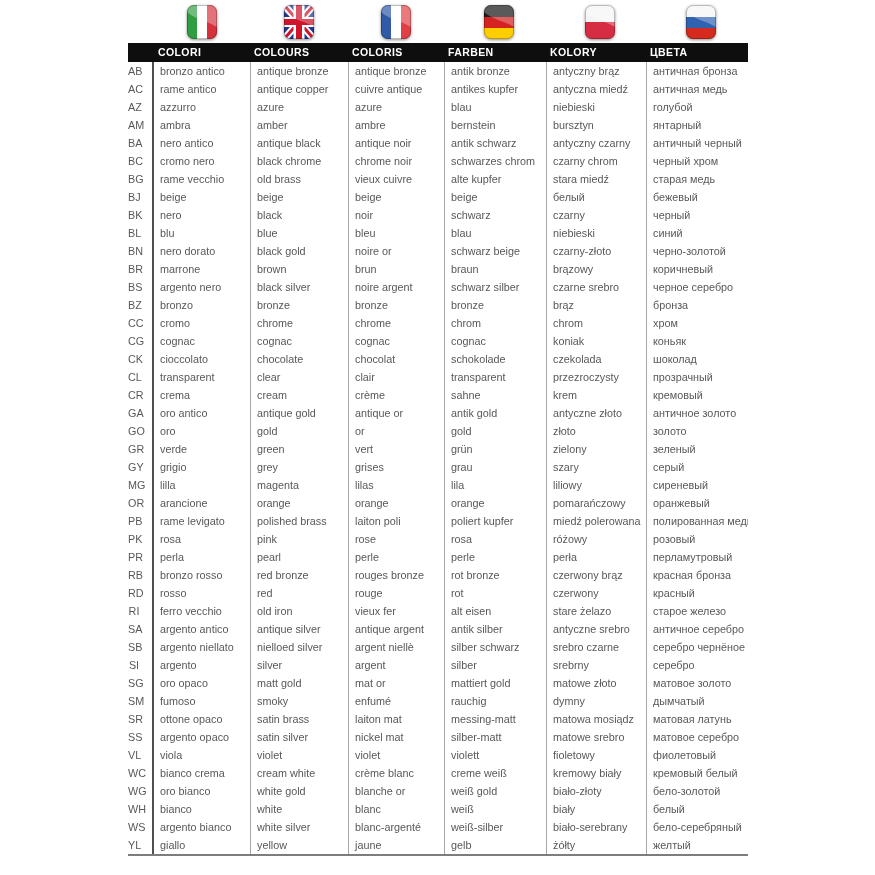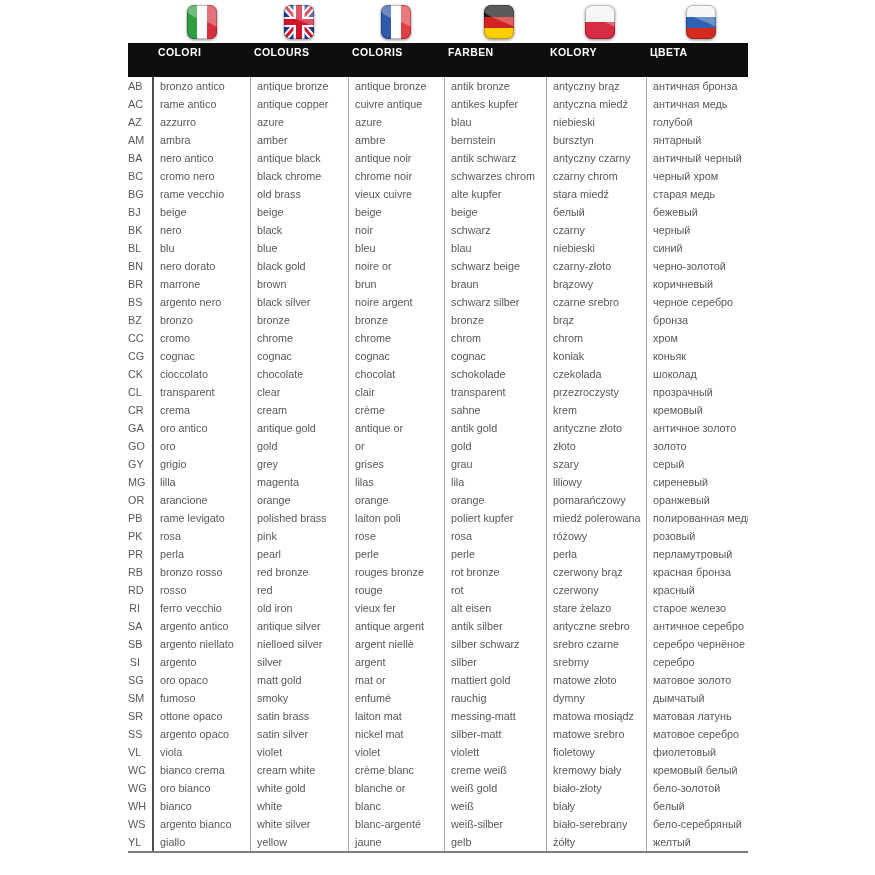--- a/index.html
+++ b/index.html
@@ -19,21 +19,21 @@
   .flag-pos-2 { left: 253px; }
   .flag-pos-3 { left: 356px; }
   .flag-pos-4 { left: 457px; }
   .flag-pos-5 { left: 558px; }
 
   
   .header-bar {
     display: grid;
     grid-template-columns: 26px 96px 98px 96px 102px 100px 102px;
     background: #0e0e0e;
-    height: 34px;
+    height: 19px;
     line-height: 19px;
   }
   .header-cell {
     color: #ffffff;
     font-size: 10.5px;
     font-weight: bold;
     letter-spacing: .4px;
     padding-left: 4px;
     white-space: nowrap;
     overflow: hidden;
@@ -48,21 +48,21 @@
     line-height: 18px;
   }
   .cell {
     font-size: 10.8px;
     color: #58585b;
     white-space: nowrap;
     overflow: hidden;
     padding-left: 6px;
   }
   .cell-code {
-    text-align: right;
+    text-align: center;
     padding-left: 0;
     padding-right: 12px;
     border-right: 2px solid #4f4f4f;
     font-size: 10.8px;
   }
   .cell-en, .cell-fr, .cell-de, .cell-pl, .cell-ru { border-left: 1px solid #a6a6a6; }
 </style>
 </head>
 <body>
 
@@ -365,20 +365,29 @@
         <div class="row">
           <div class="cell cell-code">GO</div>
           <div class="cell cell-it">oro</div>
           <div class="cell cell-en">gold</div>
           <div class="cell cell-fr">or</div>
           <div class="cell cell-de">gold</div>
           <div class="cell cell-pl">złoto</div>
           <div class="cell cell-ru">золото</div>
         </div>
         <div class="row">
+          <div class="cell cell-code">GR</div>
+          <div class="cell cell-it">verde</div>
+          <div class="cell cell-en">green</div>
+          <div class="cell cell-fr">vert</div>
+          <div class="cell cell-de">grün</div>
+          <div class="cell cell-pl">zielony</div>
+          <div class="cell cell-ru">зеленый</div>
+        </div>
+        <div class="row">
           <div class="cell cell-code">GY</div>
           <div class="cell cell-it">grigio</div>
           <div class="cell cell-en">grey</div>
           <div class="cell cell-fr">grises</div>
           <div class="cell cell-de">grau</div>
           <div class="cell cell-pl">szary</div>
           <div class="cell cell-ru">серый</div>
         </div>
         <div class="row">
           <div class="cell cell-code">MG</div>

